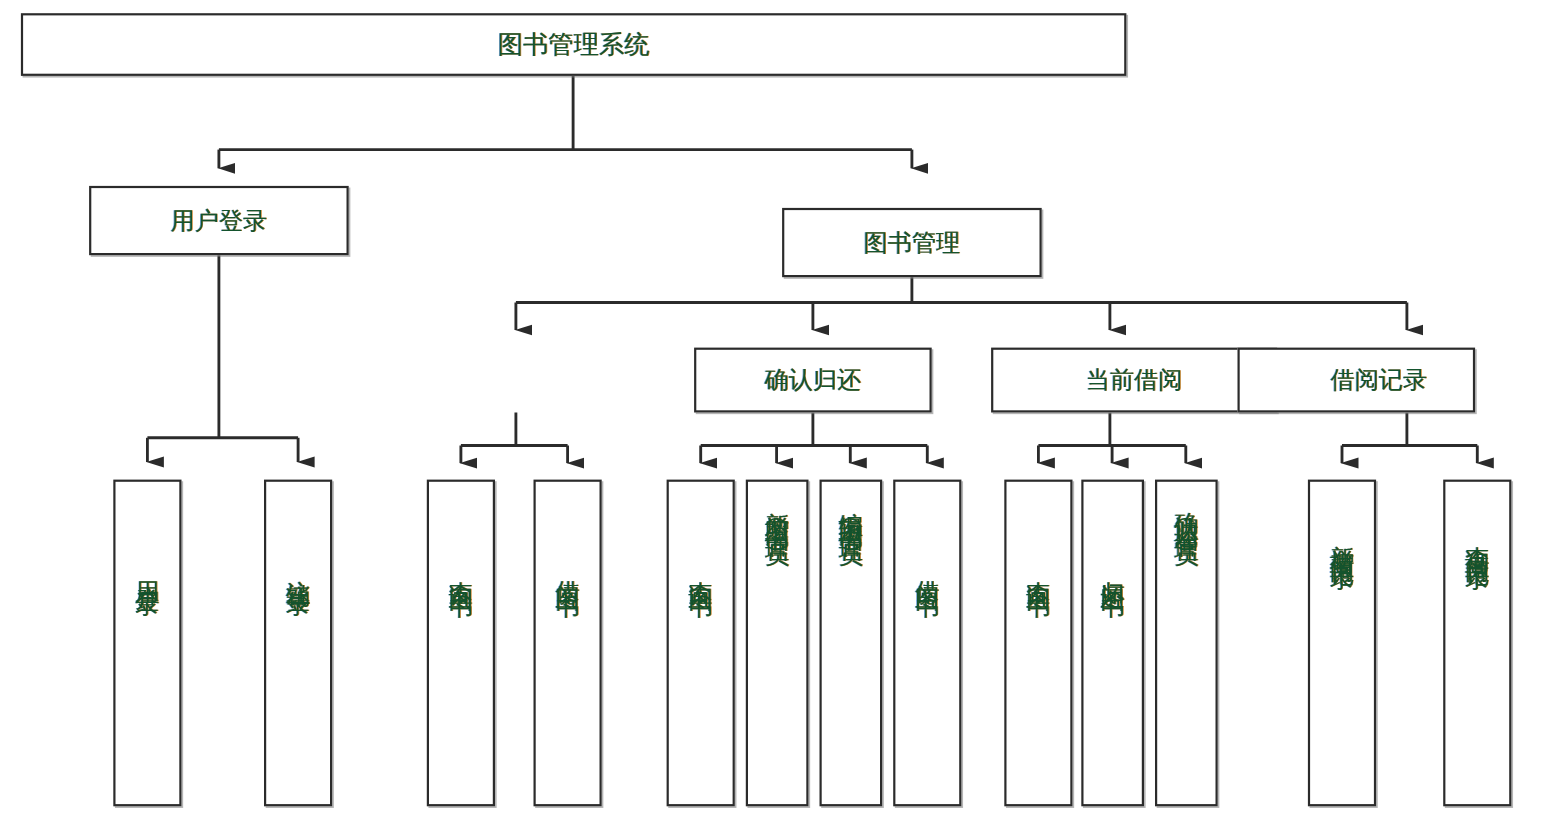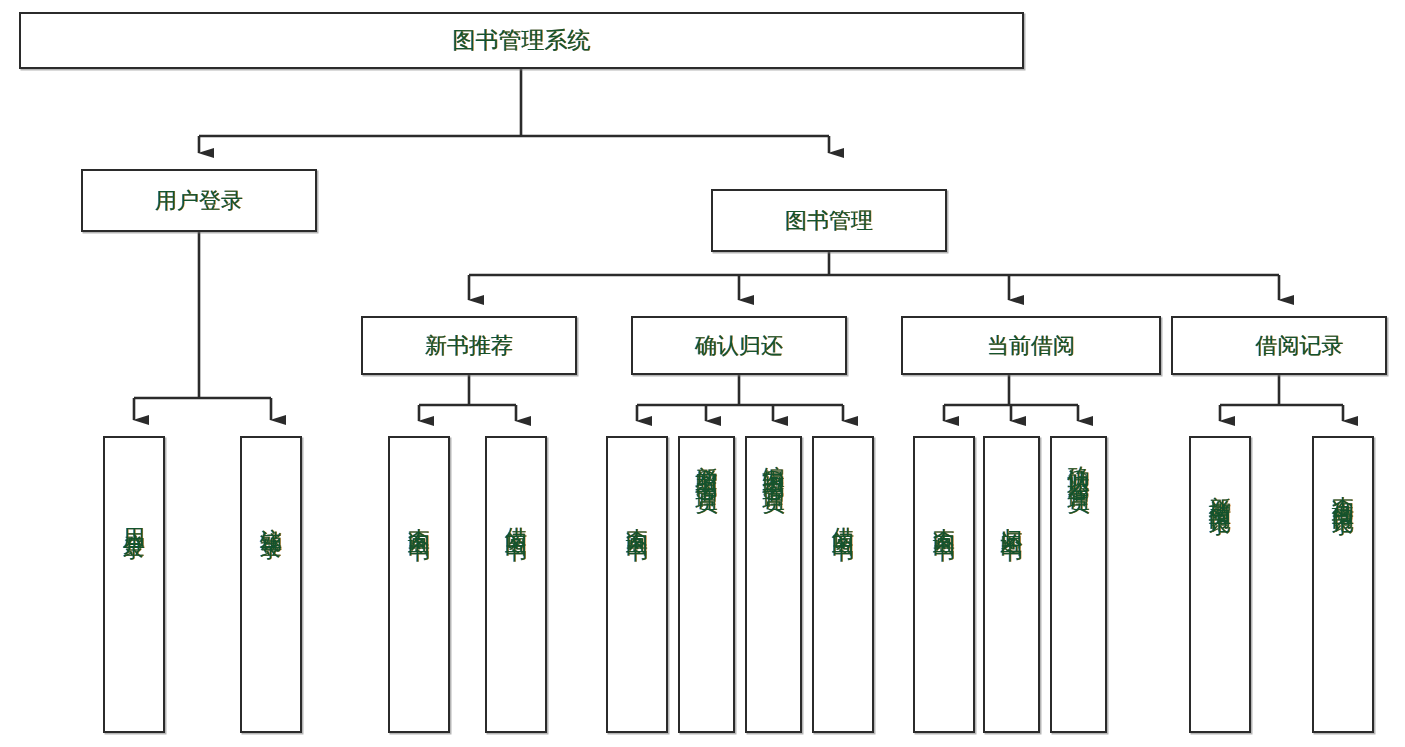--- a/index.html
+++ b/index.html
@@ -137,30 +137,27 @@
     <span class="node-label">图书管理系统</span>
   </div>
 
   <div class="node-box node-l1" style="left: 81px; top: 169px; width: 236px; height: 63px;">
     <span class="node-label">用户登录</span>
   </div>
   <div class="node-box node-l1" style="left: 711px; top: 169px; width: 236px; height: 63px; margin-top: 20px;">
     <span class="node-label">图书管理</span>
   </div>
 
-  <div class="node-box node-l2" style="left: 361px; top: 316px; width: 216px; height: 59px;">
-    <span class="node-label">新书推荐</span>
-  </div>
   <div class="node-box node-l2" style="left: 631px; top: 316px; width: 216px; height: 59px;">
     <span class="node-label">确认归还</span>
   </div>
   <div class="node-box node-l2" style="left: 901px; top: 316px; width: 260px; height: 59px;">
     <span class="node-label">当前借阅</span>
   </div>
-  <div class="node-box node-l2" style="left: 1171px; top: 316px; width: 216px; height: 59px; padding-left: 41px;">
+  <div class="node-box node-l2" style="left: 1125px; top: 316px; width: 216px; height: 59px; padding-left: 41px;">
     <span class="node-label">借阅记录</span>
   </div>
 
   <div class="node-box node-leaf pad-top" style="left: 103px; top: 436px; width: 62px; height: 297px;">
     <span class="node-label">用户登录</span>
   </div>
   <div class="node-box node-leaf pad-top" style="left: 240px; top: 436px; width: 62px; height: 297px;">
     <span class="node-label">注销登录</span>
   </div>
   <div class="node-box node-leaf pad-top" style="left: 388px; top: 436px; width: 62px; height: 297px;">

